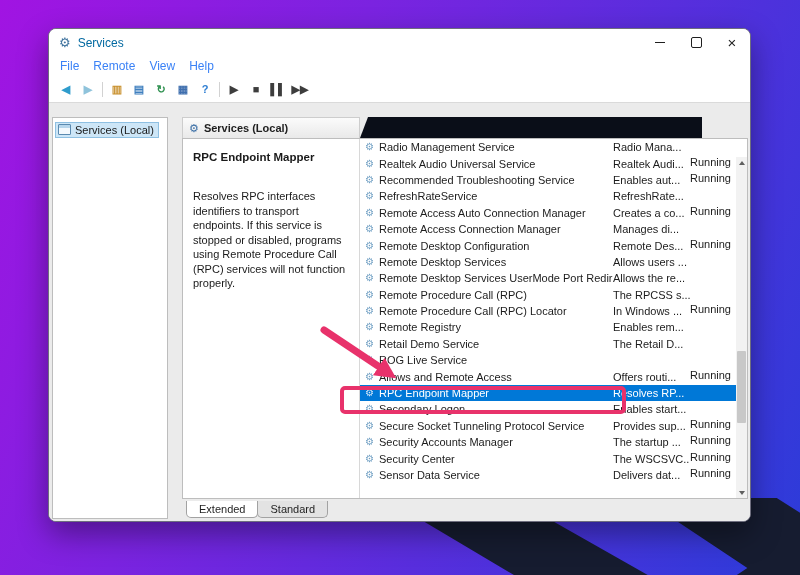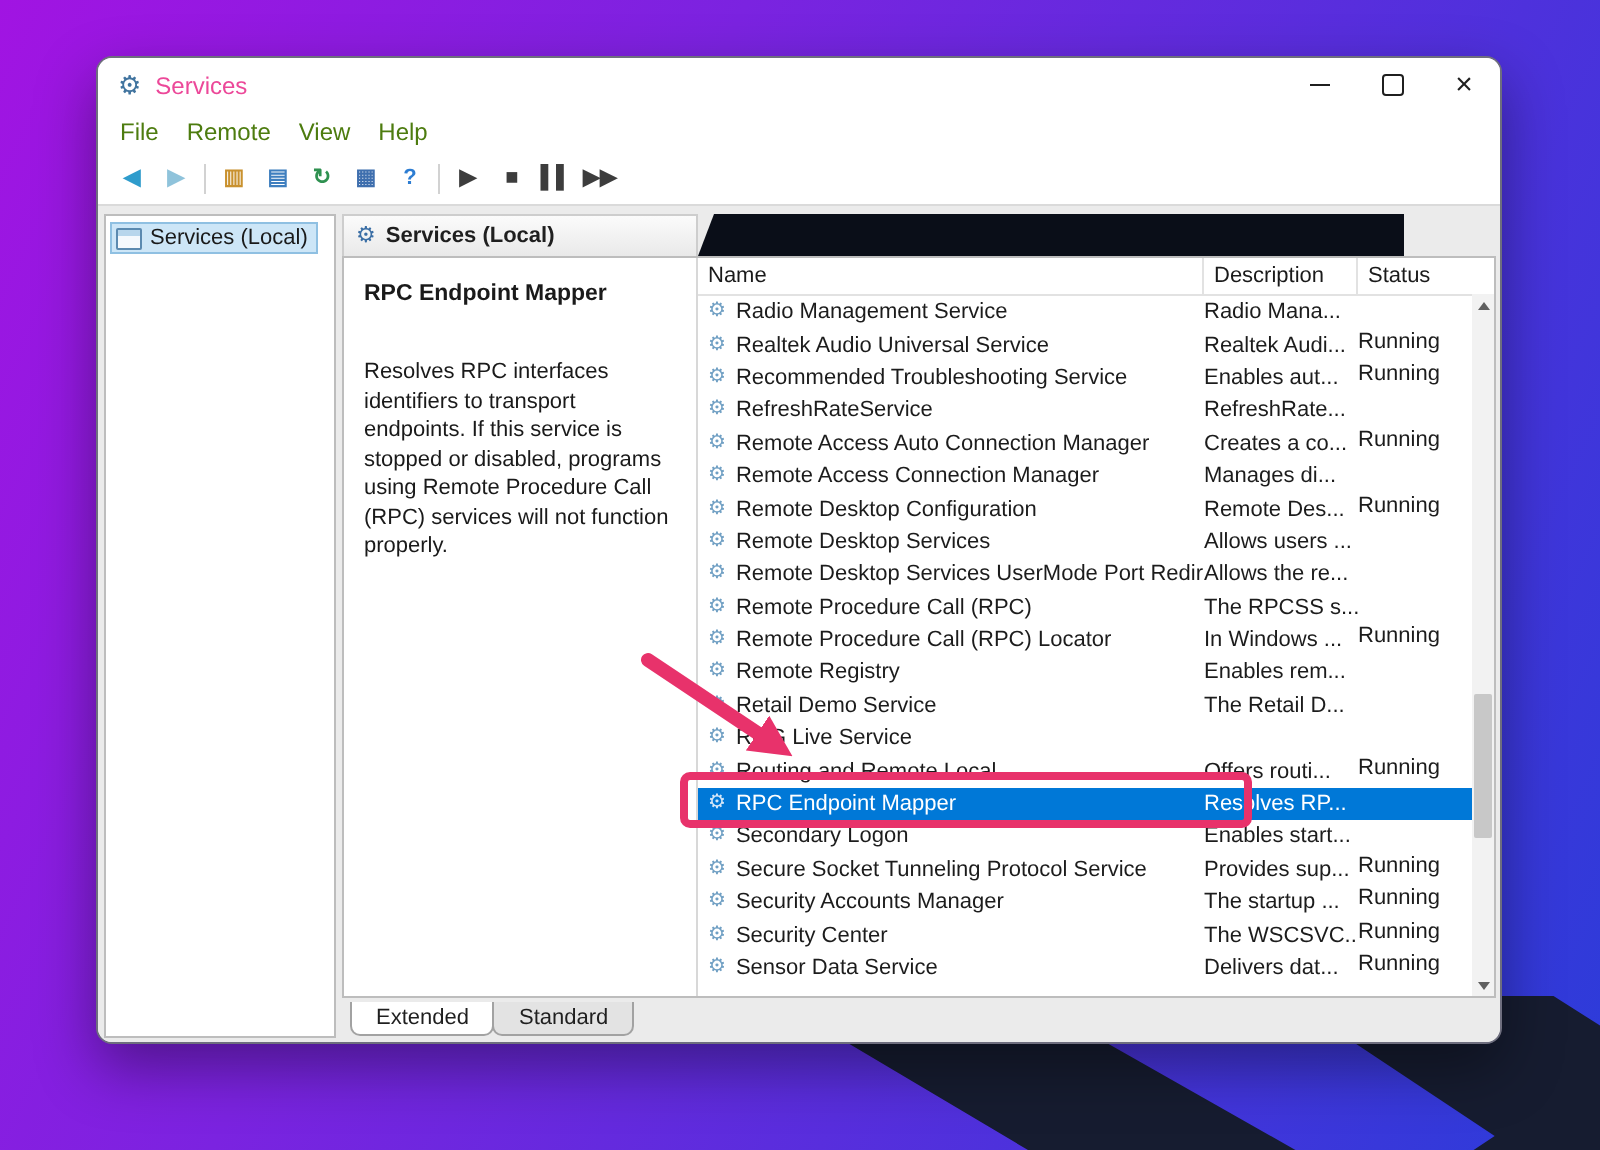--- a/index.html
+++ b/index.html
@@ -12,36 +12,36 @@
     clip-path:polygon(0 0,55% 0,100% 50%,55% 100%,0 100%,43% 50%);}
   .decor.c1{left:418px;top:518px;width:235px;height:120px;}
   .decor.c2{left:642px;top:498px;width:245px;height:140px;}
 
   .window{position:absolute;left:48px;top:28px;width:701px;height:492px;z-index:2;
     background:#f0f0f0;border:1px solid #6e6e7e;border-radius:8px;overflow:hidden;
     box-shadow:0 12px 30px rgba(0,0,0,.38);display:flex;flex-direction:column;}
 
   .titlebar{height:27px;background:#ffffff;display:flex;align-items:center;padding-left:10px;gap:7px;flex:0 0 auto;}
   .title-icon{font-size:13px;color:#41749f;line-height:1;}
-  .title-text{font-size:12px;color:#ec4899;}
+  .title-text{font-size:12px;color:#0369a1;}
   .win-controls{margin-left:auto;display:flex;height:100%;}
   .wc{width:36px;display:flex;align-items:center;justify-content:center;cursor:default;}
   .min-glyph{width:10px;height:1px;background:#1f1f1f;display:block;}
   .max-glyph{width:9px;height:9px;border:1px solid #1f1f1f;border-radius:2px;display:block;}
   .close-glyph{font-size:15px;color:#1f1f1f;line-height:1;}
 
   .menubar{height:20px;background:#fff;display:flex;align-items:center;padding-left:4px;font-size:12px;flex:0 0 auto;}
-  .menu-item{padding:2px 7px;color:#4d7c0f;}
+  .menu-item{padding:2px 7px;color:#3b82f6;}
 
   .toolbar{height:26px;background:#fff;border-bottom:1px solid #dadada;display:flex;align-items:center;padding-left:6px;flex:0 0 auto;}
   .tb-btn{width:22px;height:21px;display:flex;align-items:center;justify-content:center;border-radius:2px;}
   .tb-glyph{font-size:11px;line-height:1;font-weight:bold;}
   .tb-sep{width:1px;height:15px;background:#d2d2d2;margin:0 3px;}
 
-  .main{flex:1;display:flex;gap:3px;padding:4px 2px 2px 3px;background:#ebebeb;min-height:0;}
+  .main{flex:1;display:flex;gap:14px;padding:14px 2px 2px 3px;background:#ebebeb;min-height:0;}
   .tree-panel{width:110px;flex:0 0 auto;background:#fff;border:1px solid #bdbdbd;padding:3px 2px;}
   .tree-item{display:inline-flex;align-items:center;gap:4px;font-size:11px;color:#1a1a1a;
     background:#cde6f7;border:1px solid #8fc0e2;padding:1px 4px 1px 2px;}
   .tree-icon{width:11px;height:9px;border:1px solid #5b8ab0;border-radius:1px;display:block;
     background:linear-gradient(#b7d6ec 0 3px,#f4f9fd 3px);}
 
   .content{flex:1;display:flex;flex-direction:column;min-width:0;}
   .content-header{height:21px;display:flex;flex:0 0 auto;}
   .content-header-left{width:178px;flex:0 0 auto;display:flex;align-items:center;gap:5px;
     font-size:11px;font-weight:bold;color:#1f1f1f;background:linear-gradient(#fbfbfb,#e9e9e9);
@@ -174,25 +174,20 @@
           <div class="content-header-dark"></div>
         </div>
 
         <div class="content-body">
           <div class="desc-pane">
             <div class="svc-title">RPC Endpoint Mapper</div>
             <div class="desc-text">Resolves RPC interfaces identifiers to transport endpoints. If this service is stopped or disabled, programs using Remote Procedure Call (RPC) services will not function properly.</div>
           </div>
 
           <div class="list-pane">
-            <div class="list-header">
-              <span class="col name">Name</span>
-              <span class="col desc">Description</span>
-              <span class="col status">Status</span>
-            </div>
             <div class="rows">
                 <div class="svc-row">
                   <span class="cell name">
                     <span class="gear">⚙</span>
                     <span>Radio Management Service</span>
                   </span>
                   <span class="cell desc">Radio Mana...</span>
                   <span class="cell status">Running</span>
                 </div>
                 <div class="svc-row">
@@ -295,21 +290,21 @@
                   <span class="cell name">
                     <span class="gear">⚙</span>
                     <span>ROG Live Service</span>
                   </span>
                   <span class="cell desc"></span>
                   <span class="cell status">Running</span>
                 </div>
                 <div class="svc-row">
                   <span class="cell name">
                     <span class="gear">⚙</span>
-                    <span>Routing and Remote Local</span>
+                    <span>Allows and Remote Access</span>
                   </span>
                   <span class="cell desc">Offers routi...</span>
                   <span class="cell status"></span>
                 </div>
                 <div class="svc-row selected">
                   <span class="cell name">
                     <span class="gear">⚙</span>
                     <span>RPC Endpoint Mapper</span>
                   </span>
                   <span class="cell desc">Resolves RP...</span>

